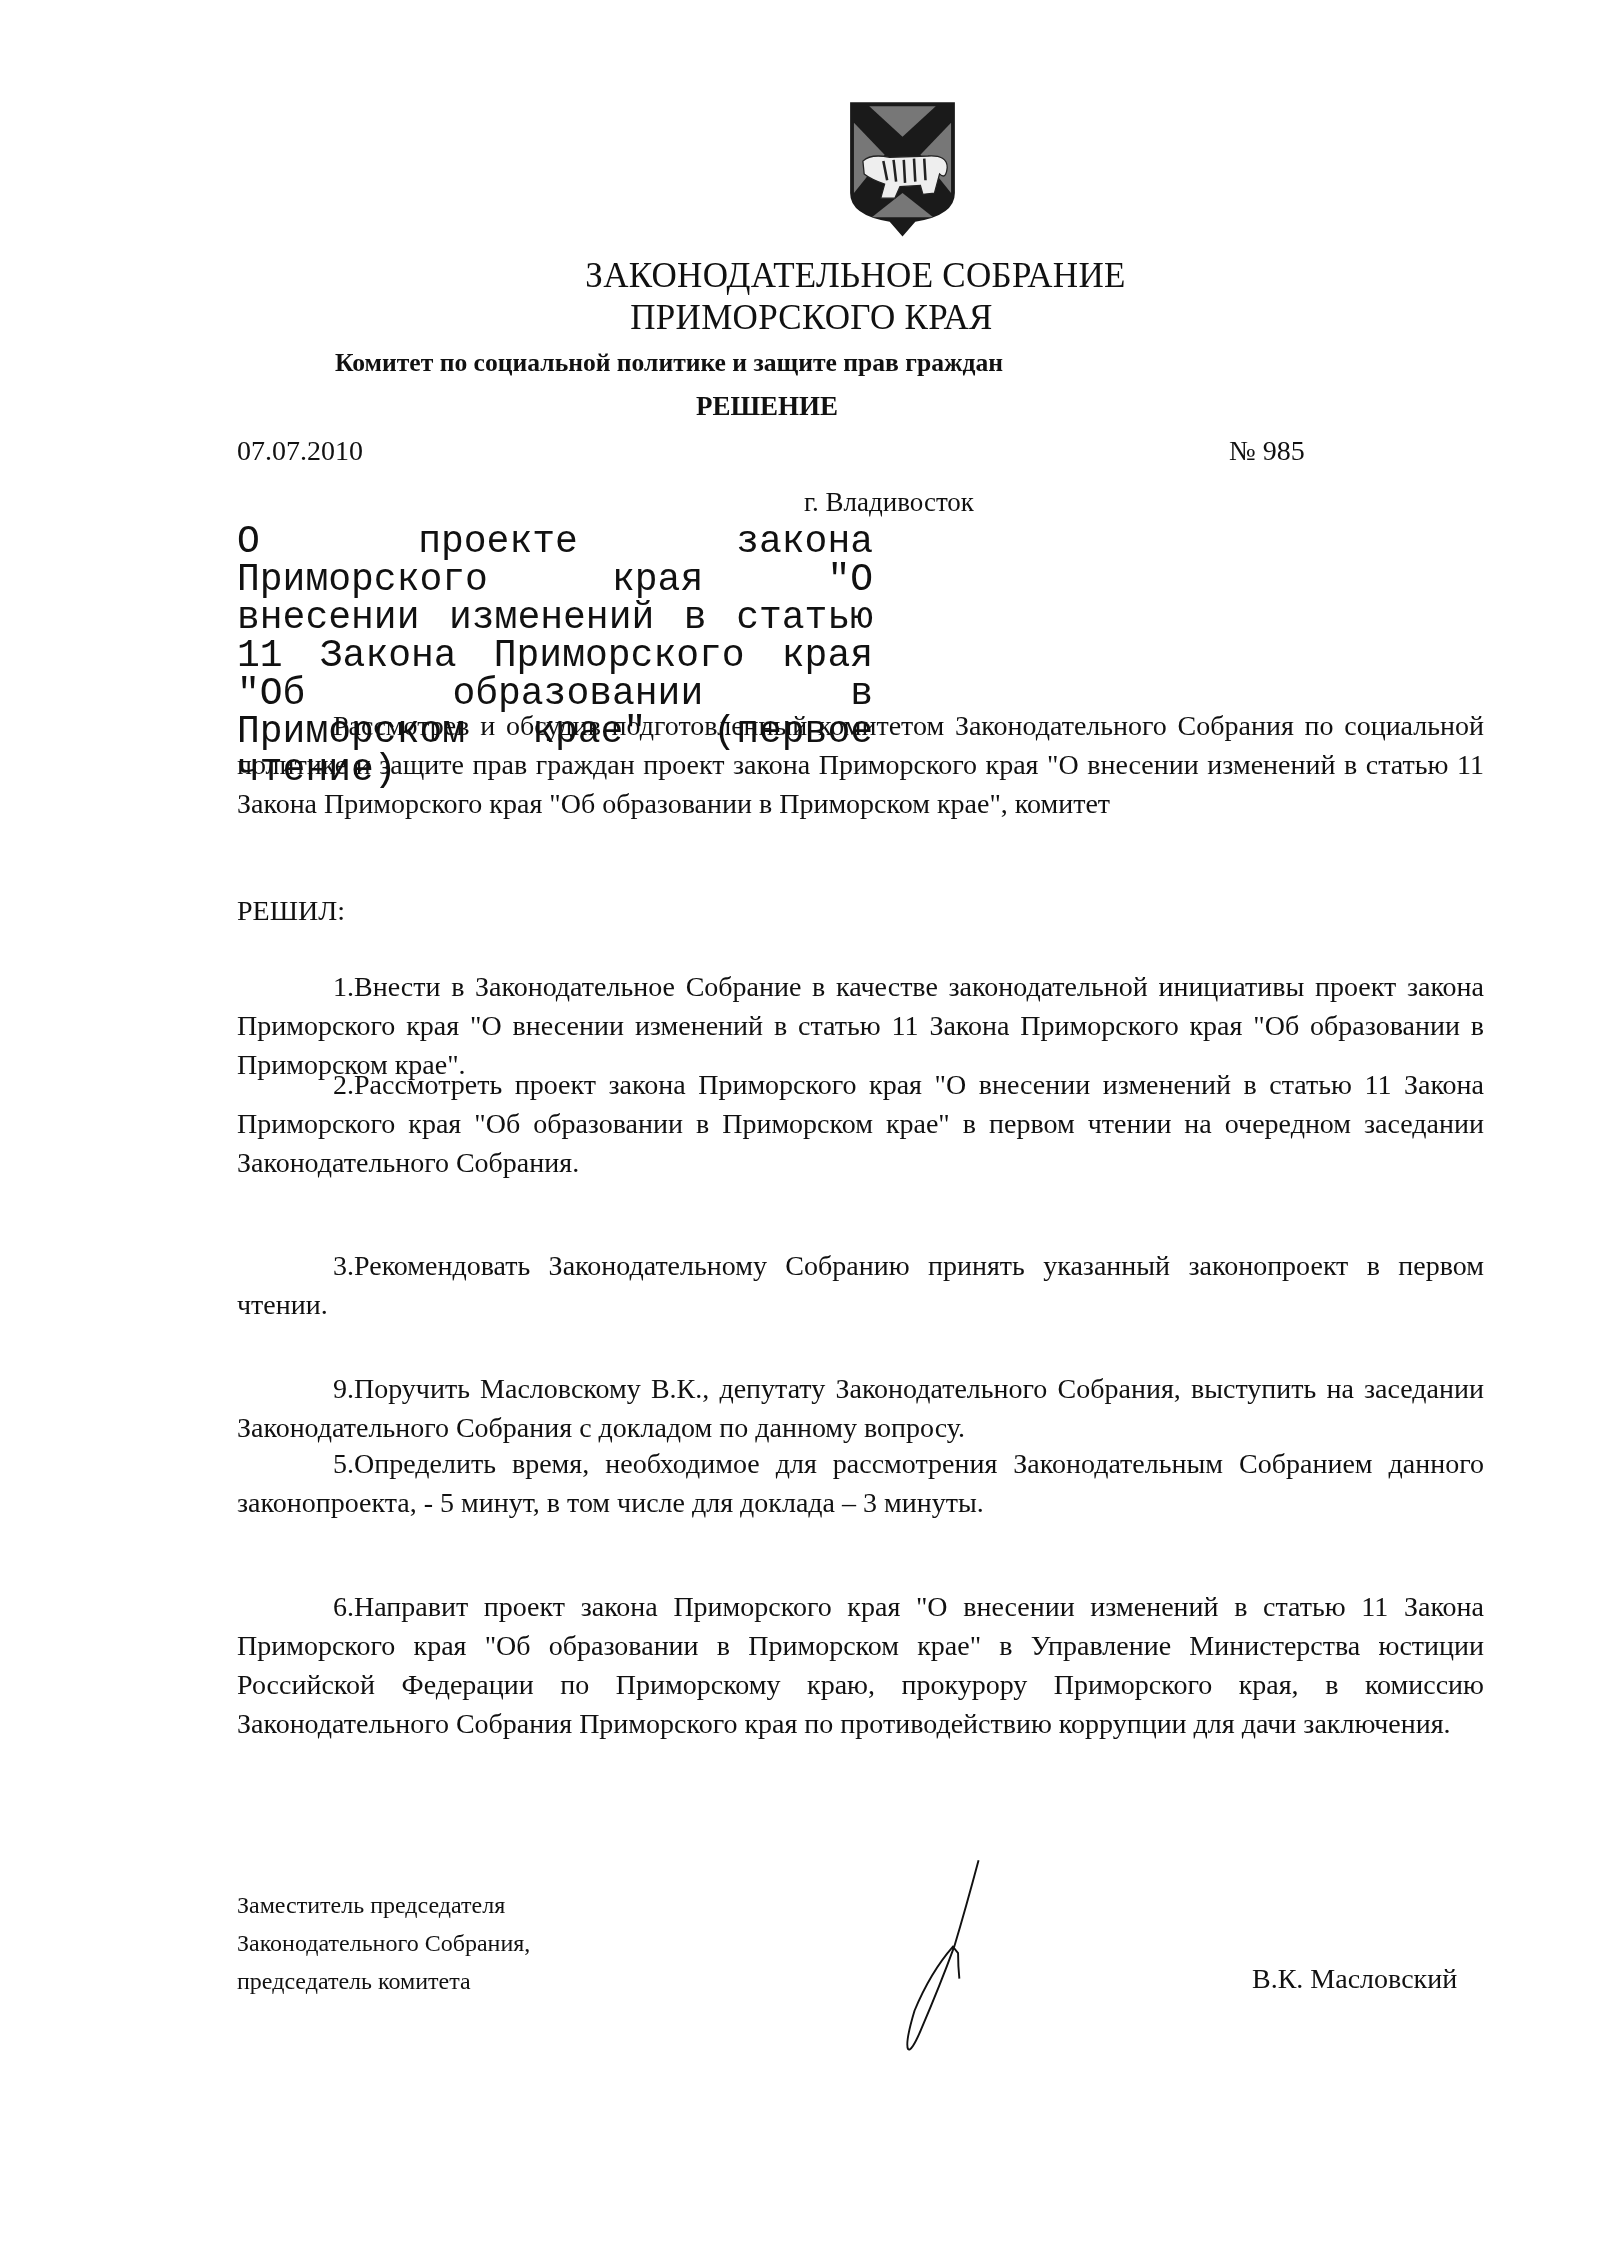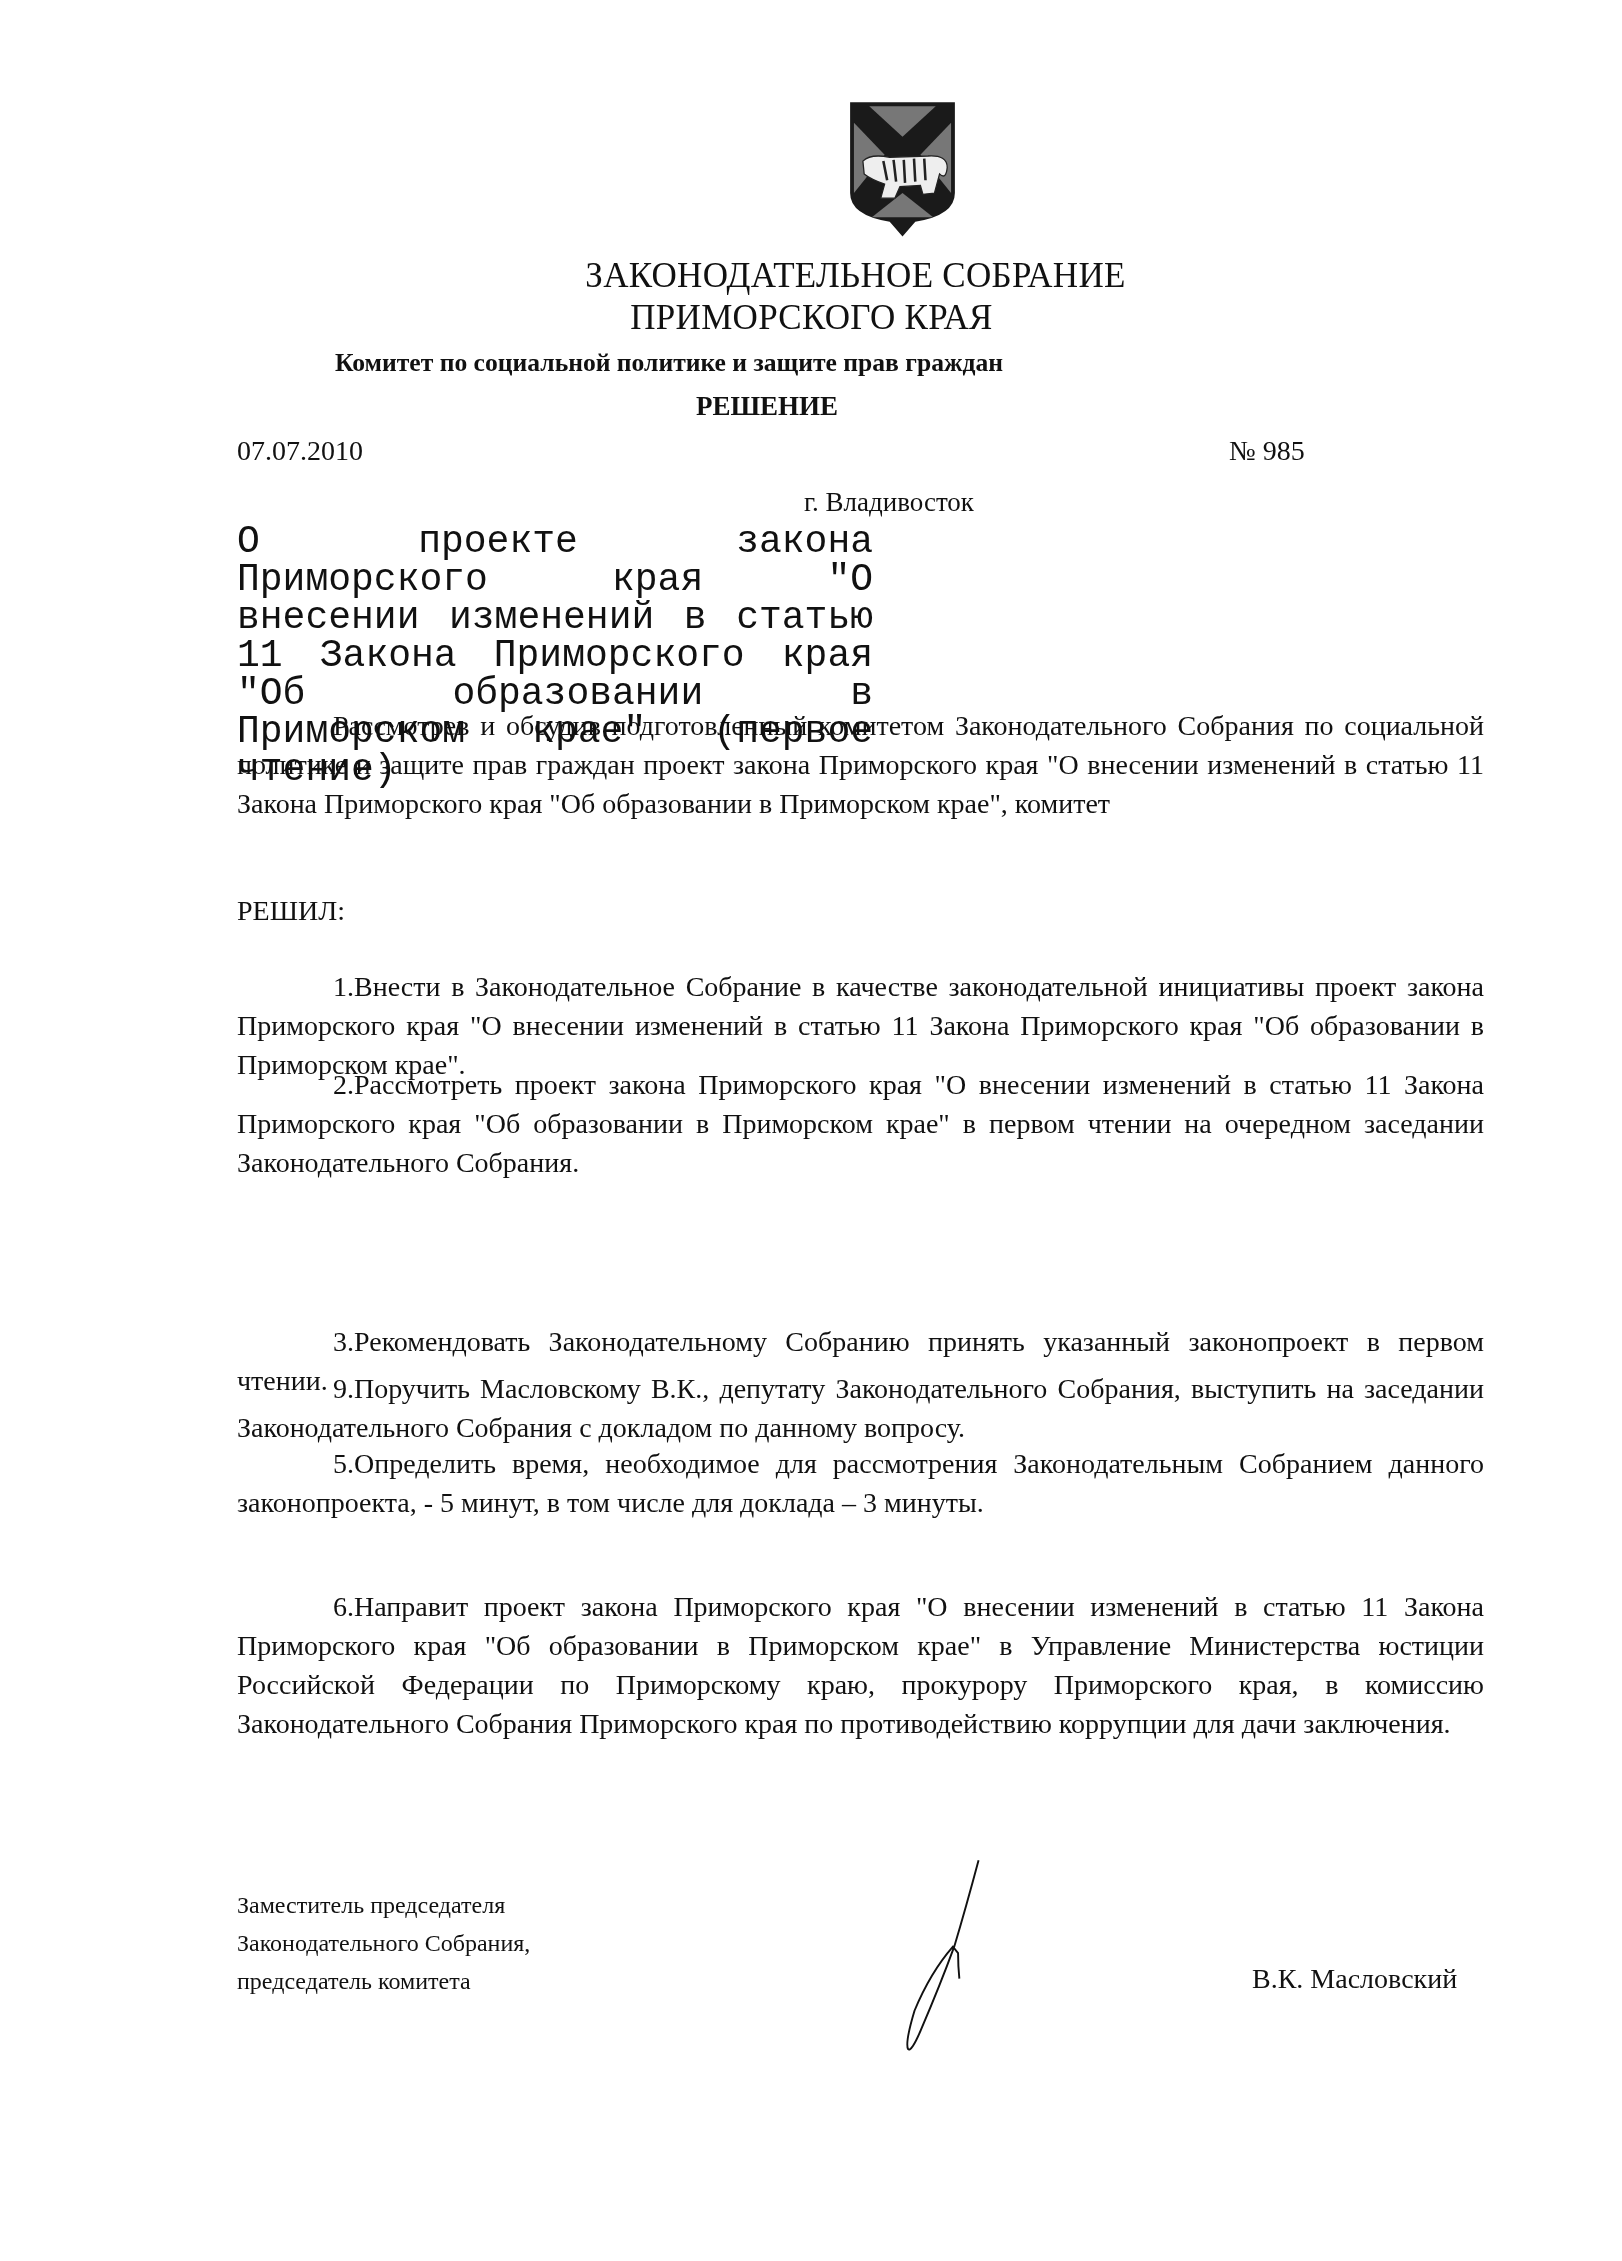--- a/index.html
+++ b/index.html
@@ -43,21 +43,21 @@
 <div class="abs city">г. Владивосток</div>
 
 <div class="abs subject">О проекте закона Приморского края "О внесении изменений в статью 11 Закона Приморского края "Об образовании в Приморском крае" (первое чтение)</div>
 
 <div class="abs para indent" style="top:706px;">Рассмотрев и обсудив подготовленный комитетом Законодательного Собрания по социальной политике и защите прав граждан проект закона Приморского края "О внесении изменений в статью 11 Закона Приморского края "Об образовании в Приморском крае", комитет</div>
 
 <div class="abs resolved">РЕШИЛ:</div>
 
 <div class="abs para indent" style="top:967px;">1.Внести в Законодательное Собрание в качестве законодательной инициативы проект закона Приморского края "О внесении изменений в статью 11 Закона Приморского края "Об образовании в Приморском крае".</div>
 <div class="abs para indent" style="top:1065px;">2.Рассмотреть проект закона Приморского края "О внесении изменений в статью 11 Закона Приморского края "Об образовании в Приморском крае" в первом чтении на очередном заседании Законодательного Собрания.</div>
-<div class="abs para indent" style="top:1322px;">3.Рекомендовать Законодательному Собранию принять указанный законопроект в первом чтении.</div>
+<div class="abs para indent" style="top:1246px;">3.Рекомендовать Законодательному Собранию принять указанный законопроект в первом чтении.</div>
 <div class="abs para indent" style="top:1369px;">9.Поручить Масловскому В.К., депутату Законодательного Собрания, выступить на заседании Законодательного Собрания с докладом по данному вопросу.</div>
 <div class="abs para indent" style="top:1444px;">5.Определить время, необходимое для рассмотрения Законодательным Собранием данного законопроекта, - 5 минут, в том числе для доклада – 3 минуты.</div>
 <div class="abs para indent" style="top:1587px;">6.Направит проект закона Приморского края "О внесении изменений в статью 11 Закона Приморского края "Об образовании в Приморском крае" в Управление Министерства юстиции Российской Федерации по Приморскому краю, прокурору Приморского края, в комиссию Законодательного Собрания Приморского края по противодействию коррупции для дачи заключения.</div>
 
 <div class="abs sig-left">
   <div>Заместитель председателя</div>
   <div>Законодательного Собрания,</div>
   <div>председатель комитета</div>
 </div>
 

